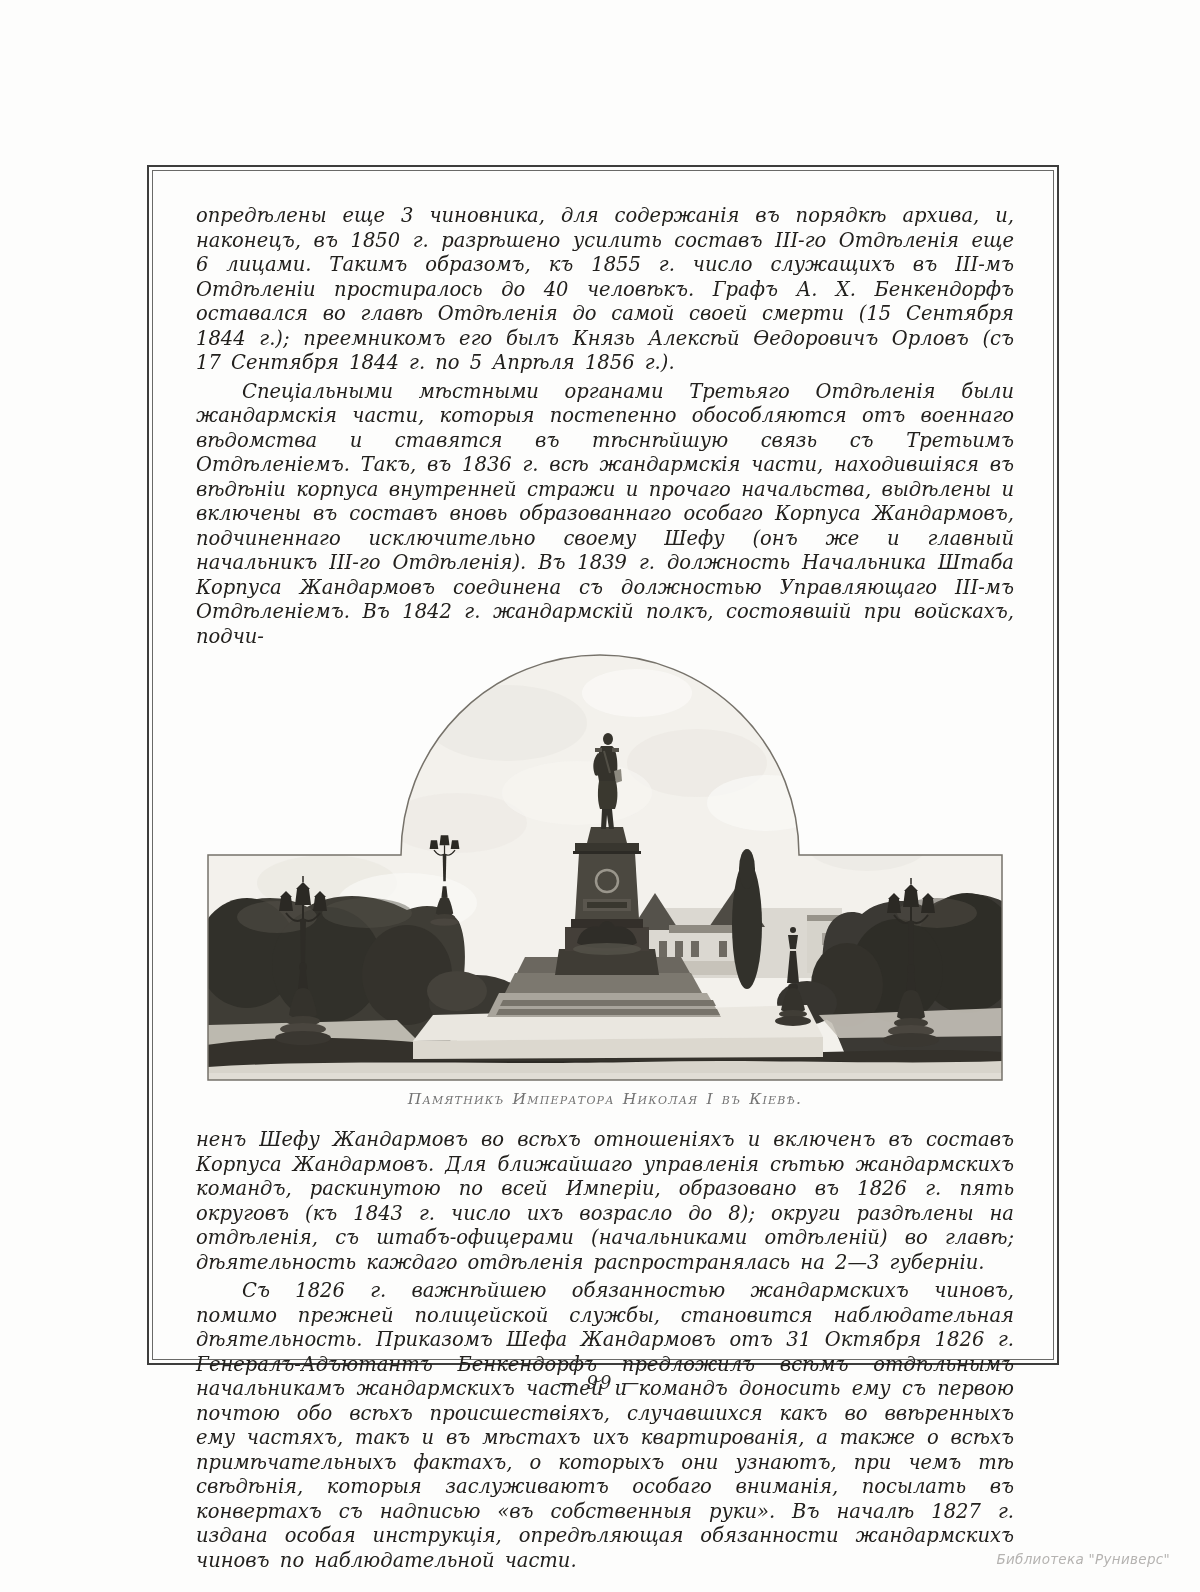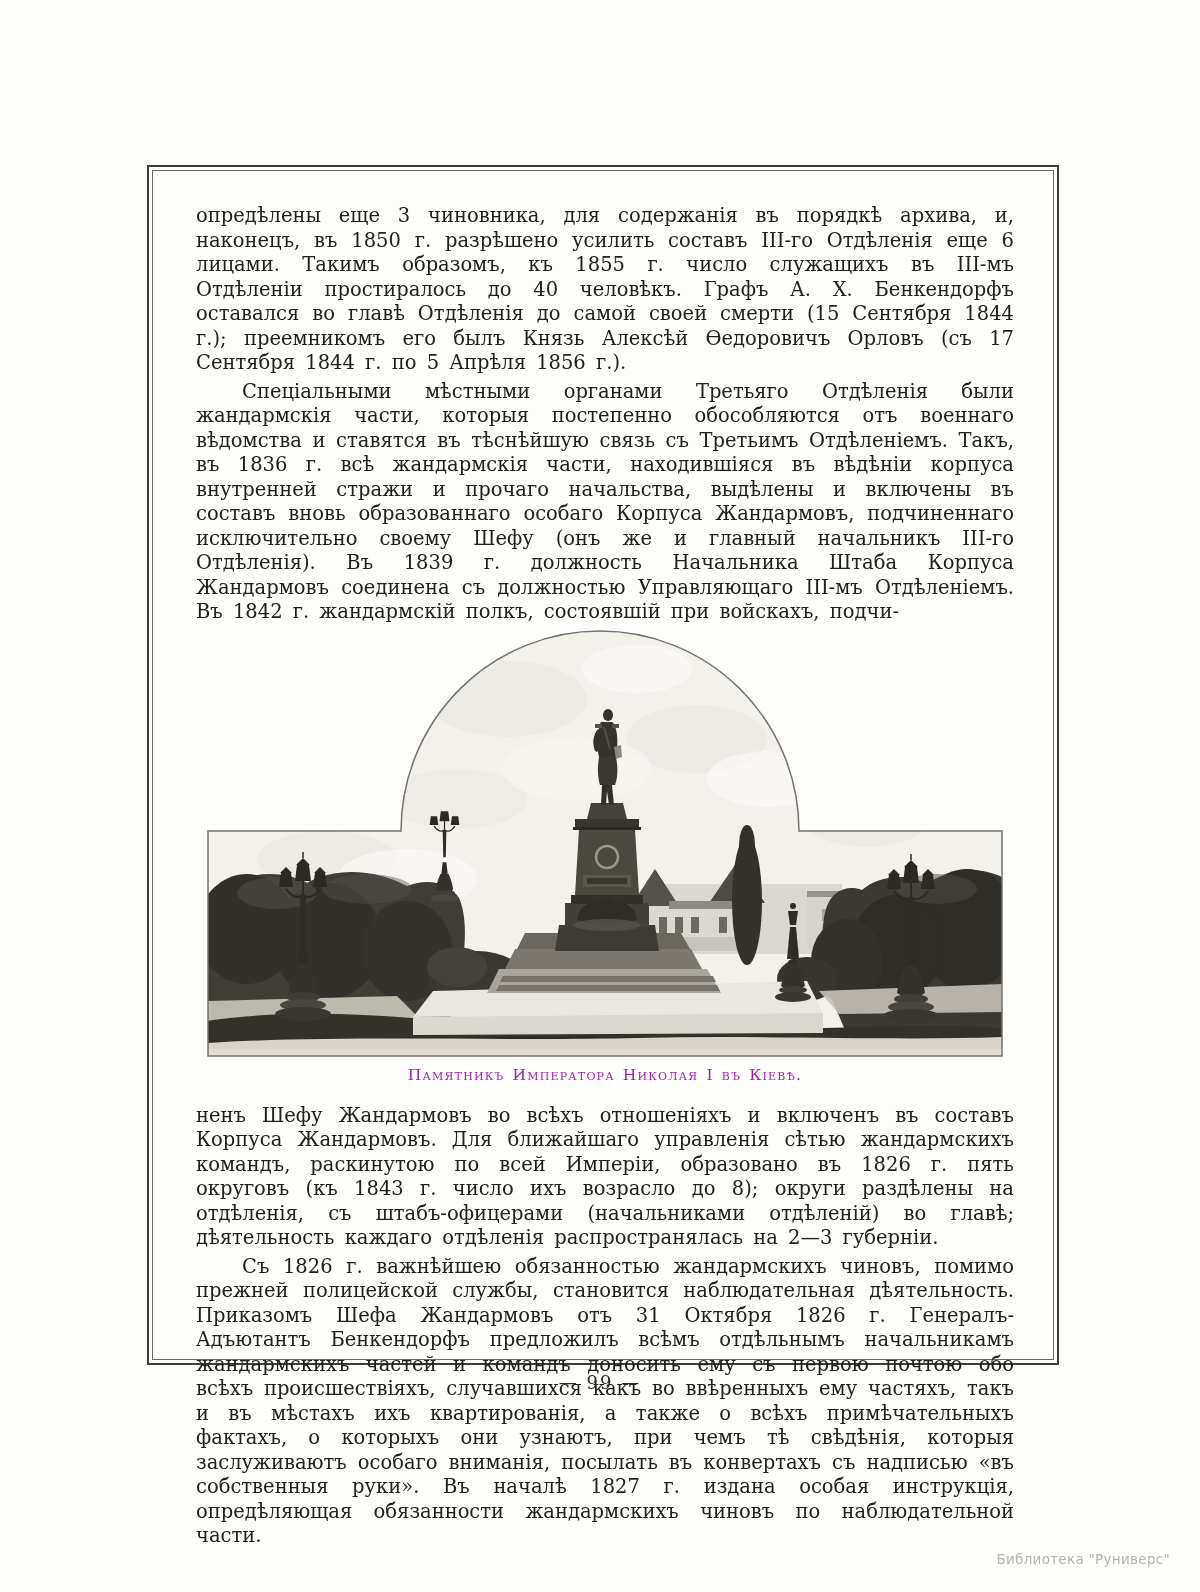--- a/index.html
+++ b/index.html
@@ -3,21 +3,21 @@
 <meta charset="utf-8">
 <style>
   html,body{margin:0;padding:0;}
   body{
     width:1200px;height:1592px;
     background:#fdfdfc;
     position:relative;
     font-family:"DejaVu Serif","Liberation Serif",serif;
     overflow:hidden;
   }
-  .scan-page{position:absolute;inset:0;}
+  .scan-page{position:absolute;inset:0;font-style:italic;}
 
   
   .frame-outer{
     position:absolute;left:147px;top:165px;width:912px;height:1200px;
     border:2px solid #3d3d3c;box-sizing:border-box;background:transparent;
   }
   .frame-inner{
     position:absolute;inset:3px;border:1px solid #6a6a68;
   }
 
@@ -36,21 +36,21 @@
   
   .figure-block{width:796px;margin:4px auto 0;}
   .figure-block svg{display:block;}
   .photo-caption{
     margin-top:9px;margin-bottom:20px;
     text-align:center;
     font-variant:small-caps;
     font-size:15.5px;line-height:18px;
     letter-spacing:1.2px;
     word-spacing:2px;
-    color:#a21caf;
+    color:#737373;
   }
   .after-figure{margin-top:2px;}
 
   
   .folio{
     position:absolute;left:0;top:1372px;width:1200px;
     text-align:center;
     font-size:18px;letter-spacing:2px;color:#2a2927;
   }
 

